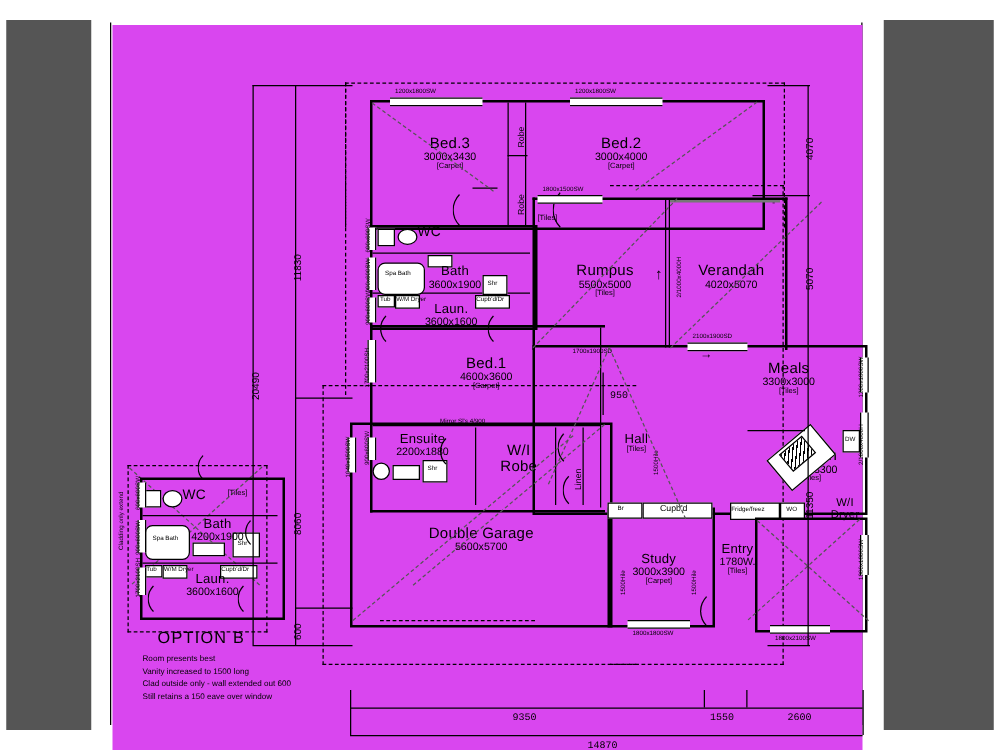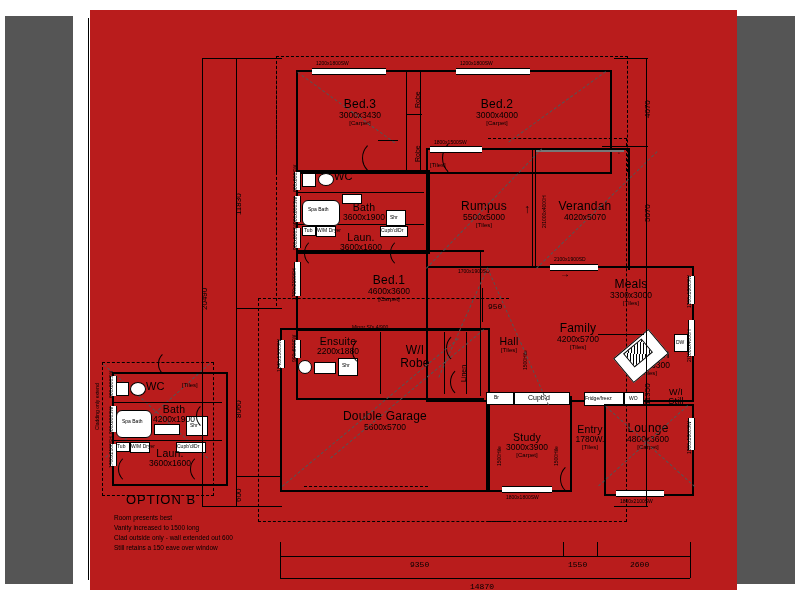--- a/index.html
+++ b/index.html
@@ -7,21 +7,21 @@
   #stage{position:relative;width:800px;height:600px;background:#ffffff;}
 
   .greybar{position:absolute;top:16px;height:568px;background:#555555;}
   #greybar-left{left:5px;width:68px;}
   #greybar-right{right:5px;width:88px;}
 
   .pageedge{position:absolute;background:#000;}
   #page-left-edge{left:88px;top:18px;width:1px;height:562px;}
   #page-right-edge{right:110px;top:18px;width:1px;height:562px;}
 
-  #sheet{position:absolute;left:90px;top:10px;width:600px;height:580px;background:#b91c1c;padding-left:47px;}
+  #sheet{position:absolute;left:90px;top:20px;width:600px;height:580px;background:#d946ef;}
   .room{position:absolute;text-align:center;color:#000;line-height:1.05;}
   .rname{font-size:12px;letter-spacing:.2px;white-space:nowrap;}
   .rname.sm{font-size:10.5px;}
   .rname.xs{font-size:9px;}
   .rdim{font-size:8.5px;white-space:nowrap;}
   .rfin{font-size:6px;white-space:nowrap;}
   .tiny{position:absolute;font-size:5px;white-space:nowrap;color:#000;}
   .vtiny{position:absolute;font-size:5px;white-space:nowrap;color:#000;
          transform-origin:0 0;transform:rotate(-90deg);}
   .dimtxt{position:absolute;font-size:8px;color:#000;white-space:nowrap;font-family:Liberation Mono, monospace;}
@@ -165,43 +165,38 @@
     <div class="win" style="left:460px;top:254px;width:48px;height:5px;"></div>
     <div class="tiny" style="left:464px;top:246px;">2100x1900SD</div>
     <div class="tiny" style="left:470px;top:258px;font-size:10px;">→</div>
     <div class="tiny" style="left:368px;top:258px;">1700x1900SD</div>
 
     <div class="room" style="left:496px;top:268px;width:90px;">
       <div class="rname">Meals</div>
       <div class="rdim">3300x3000</div>
       <div class="rfin">[Tiles]</div>
     </div>
-    <div class="room" style="left:440px;top:312px;width:96px;">
-      <div class="rname">Family</div>
-      <div class="rdim">4200x5700</div>
-      <div class="rfin">[Tiles]</div>
-    </div>
     <div class="room" style="left:518px;top:338px;width:82px;">
       <div class="rname">Kitchen</div>
       <div class="rdim">3300x3300</div>
       <div class="rfin">[Tiles]</div>
     </div>
 
     <div class="fixt" style="left:528px;top:330px;width:44px;height:30px;transform:rotate(-40deg);"></div>
     <div class="hatch" style="left:536px;top:334px;width:22px;height:16px;transform:rotate(-40deg);border:1px solid #000;"></div>
     <div class="thinline" style="left:508px;top:324px;width:46px;"></div>
 
     <div class="fixt" style="left:494px;top:382px;width:38px;height:12px;"></div>
     <div class="tiny" style="left:495px;top:385px;">Fridge/freez</div>
     <div class="fixt" style="left:534px;top:382px;width:18px;height:12px;"></div>
     <div class="tiny" style="left:539px;top:385px;">WO</div>
 
     <div class="room" style="left:566px;top:378px;width:40px;">
       <div class="rname xs">W/I</div>
-      <div class="rname xs">Still</div>
+      <div class="rname xs">Dryer</div>
     </div>
 
     <div class="dbl" style="left:206px;top:240px;width:186px;height:146px;border-right:none;"></div>
     <div class="thinlinev" style="left:390px;top:242px;height:144px;"></div>
 
     <div class="room" style="left:240px;top:264px;width:118px;">
       <div class="rname">Bed.1</div>
       <div class="rdim">4600x3600</div>
       <div class="rfin">[Carpet]</div>
     </div>
@@ -269,25 +264,20 @@
     <div class="room" style="left:472px;top:414px;width:56px;">
       <div class="rname sm">Entry</div>
       <div class="rdim">1780W.</div>
       <div class="rfin">[Tiles]</div>
     </div>
     <div class="arc" style="left:470px;top:452px;width:32px;height:32px;"></div>
     <div class="vtiny" style="left:406px;top:456px;">1500Hile</div>
     <div class="vtiny" style="left:463px;top:456px;">1500Hile</div>
 
     <div class="dbl" style="left:514px;top:394px;width:86px;height:88px;"></div>
-    <div class="room" style="left:518px;top:412px;width:80px;">
-      <div class="rname">Lounge</div>
-      <div class="rdim">4800x3600</div>
-      <div class="rfin">[Carpet]</div>
-    </div>
     <div class="winv" style="left:598px;top:408px;width:5px;height:32px;"></div>
     <div class="vtiny" style="left:596px;top:444px;">1800x1800SW</div>
     <div class="win" style="left:526px;top:480px;width:48px;height:5px;"></div>
     <div class="tiny" style="left:530px;top:488px;">1800x2100SW</div>
     <div class="win" style="left:412px;top:476px;width:50px;height:5px;"></div>
     <div class="tiny" style="left:416px;top:484px;">1800x1800SW</div>
 
     <div class="winv" style="left:598px;top:266px;width:5px;height:28px;"></div>
     <div class="vtiny" style="left:596px;top:298px;">1200x1800SW</div>
     <div class="winv" style="left:598px;top:310px;width:5px;height:36px;"></div>

